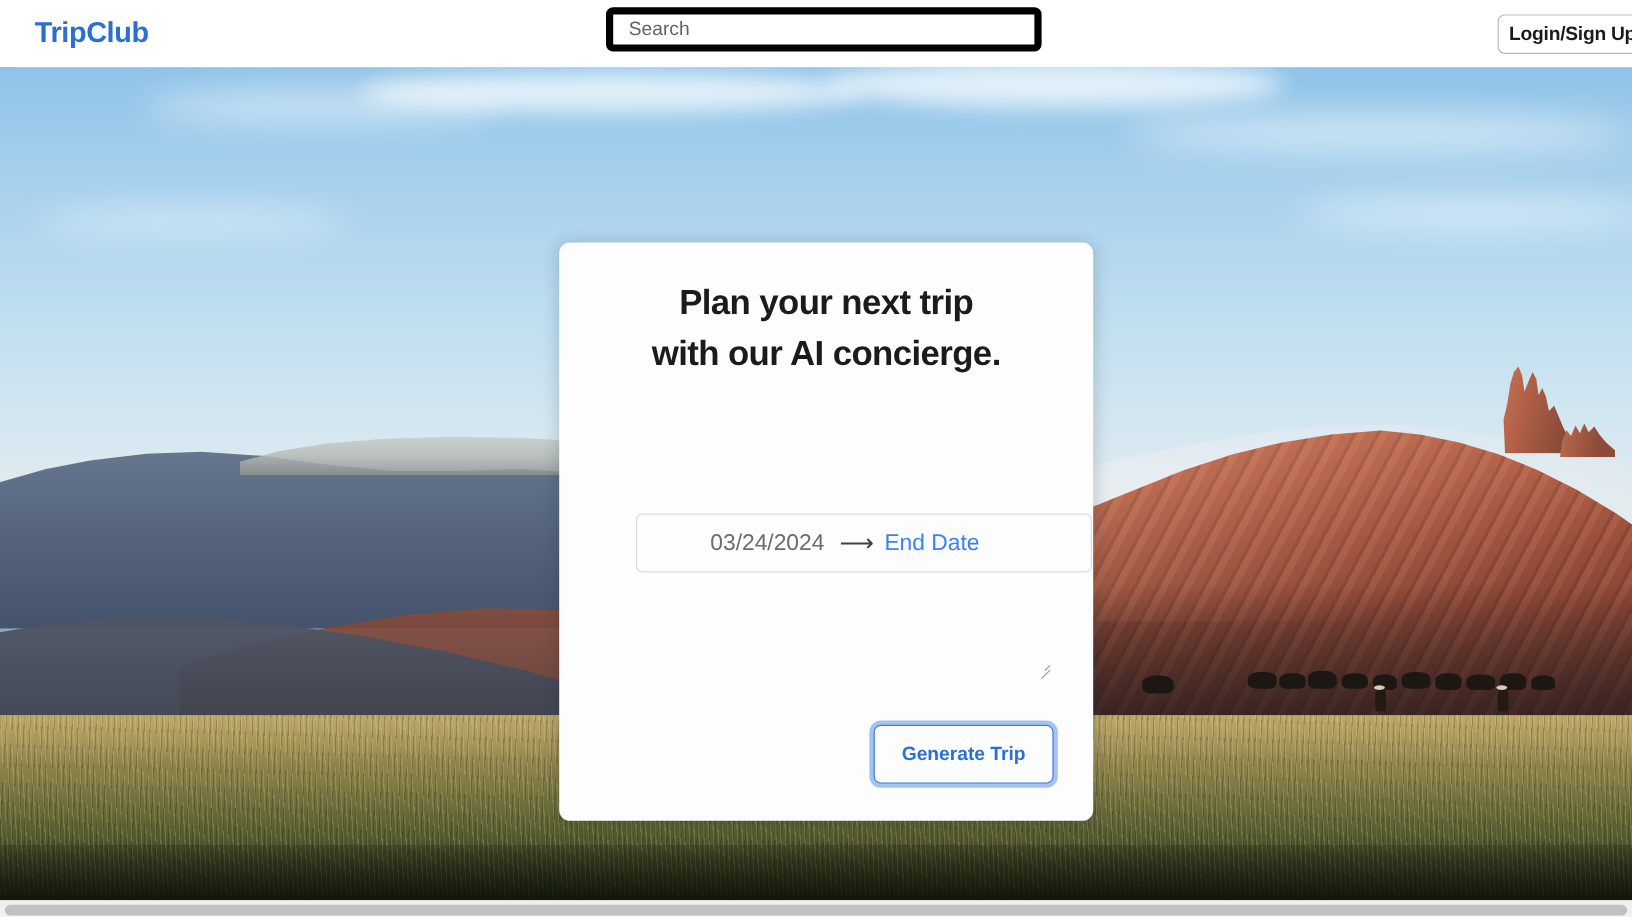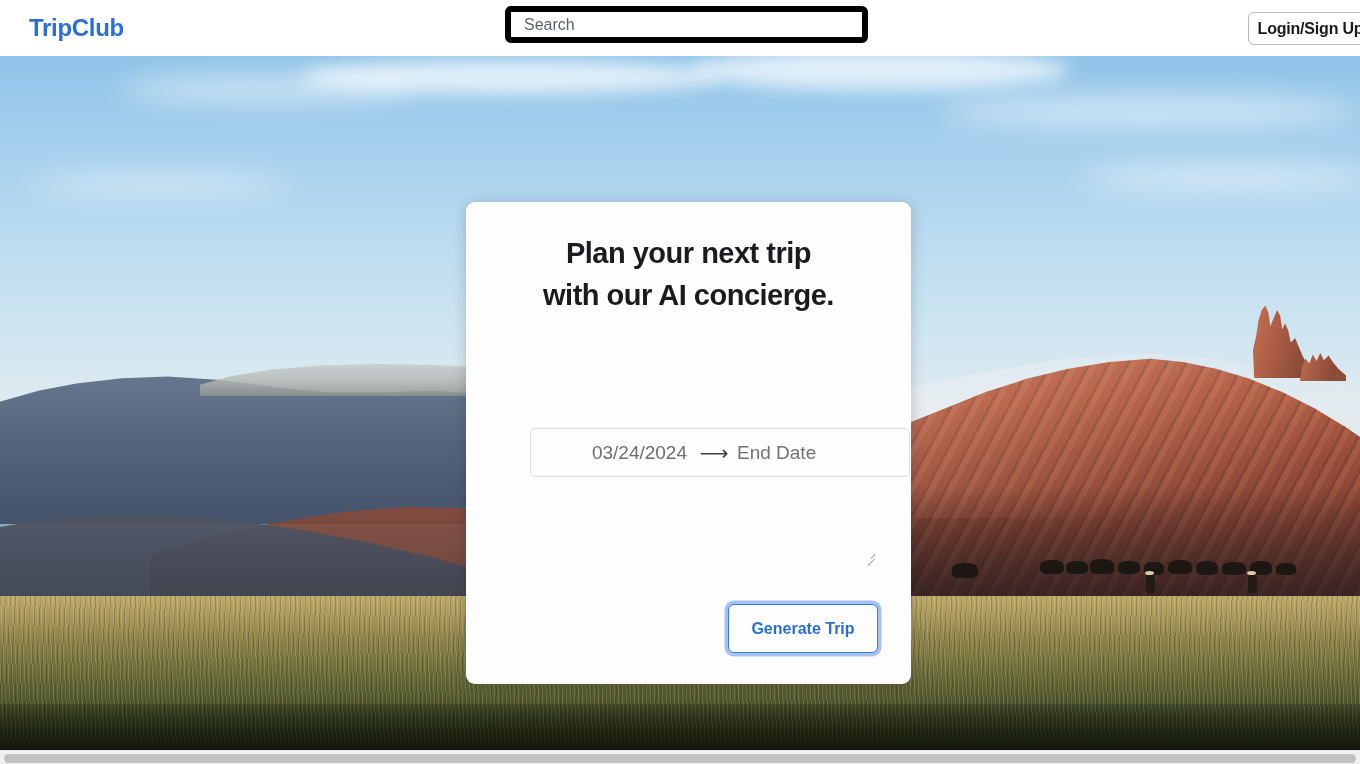--- a/index.html
+++ b/index.html
@@ -326,21 +326,21 @@
   #date-arrow-icon {
     flex: 0 0 46px;
     text-align: center;
     font-size: 20px;
     color: #404040;
     line-height: 1;
   }
   #end-date-value {
     flex: 1;
     font-size: 19px;
-    color: #737373;
+    color: #3b82f6;
     white-space: nowrap;
   }
 
   #special-requests-label { left: 498px; top: 484px; font-weight: bold; }
   #special-requests-input {
     position: absolute;
     left: 498px; top: 510px;
     width: 380px; height: 55px;
     border: 1px solid #dcdcdc;
     border-radius: 4px;

